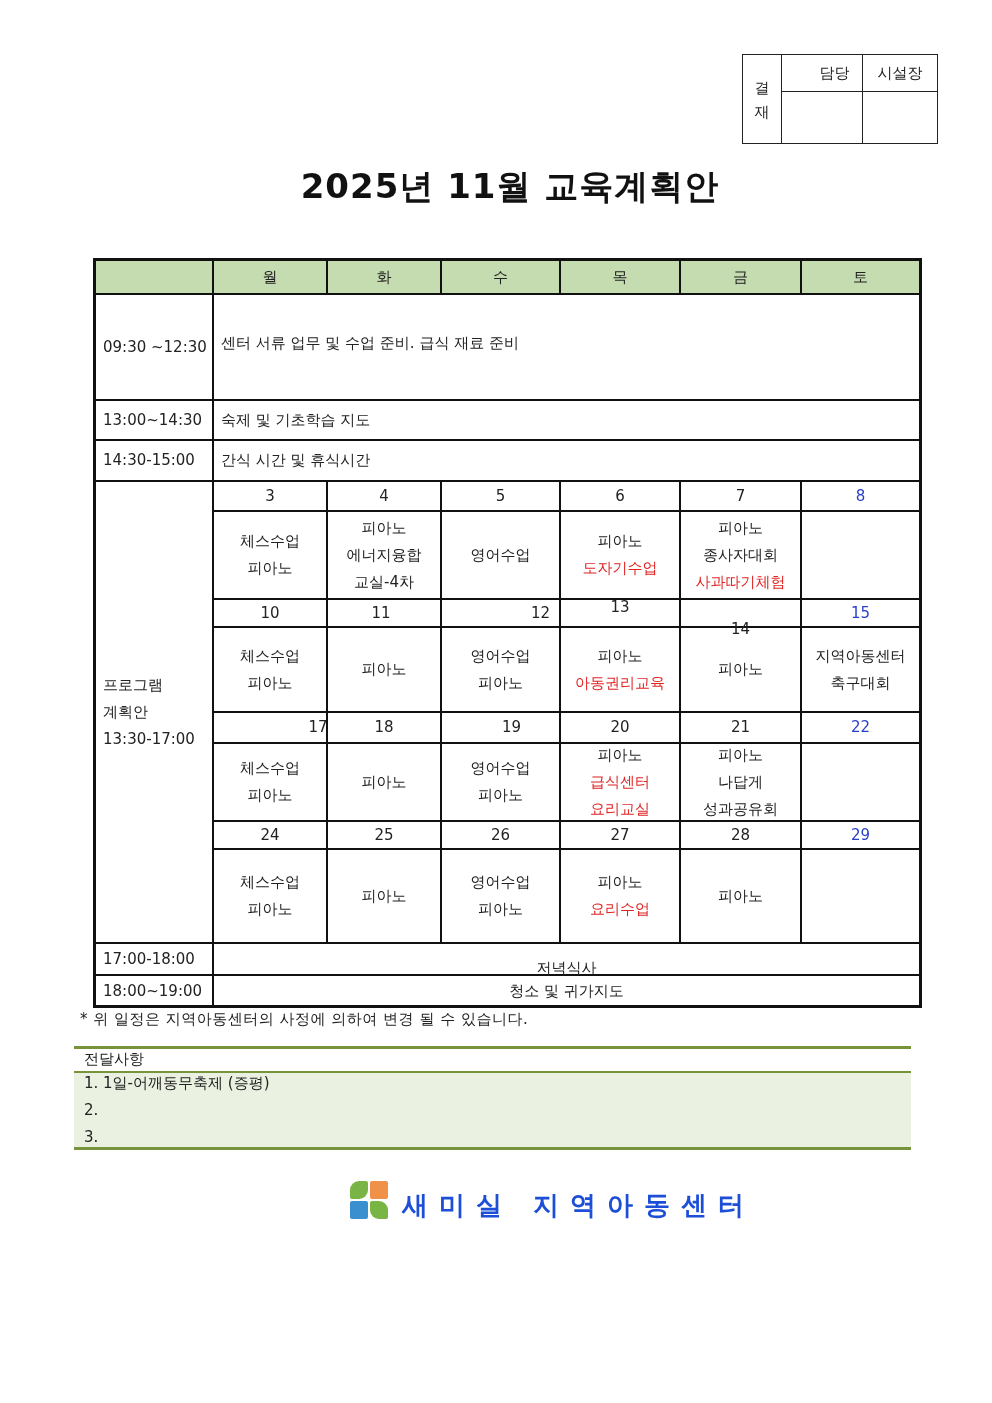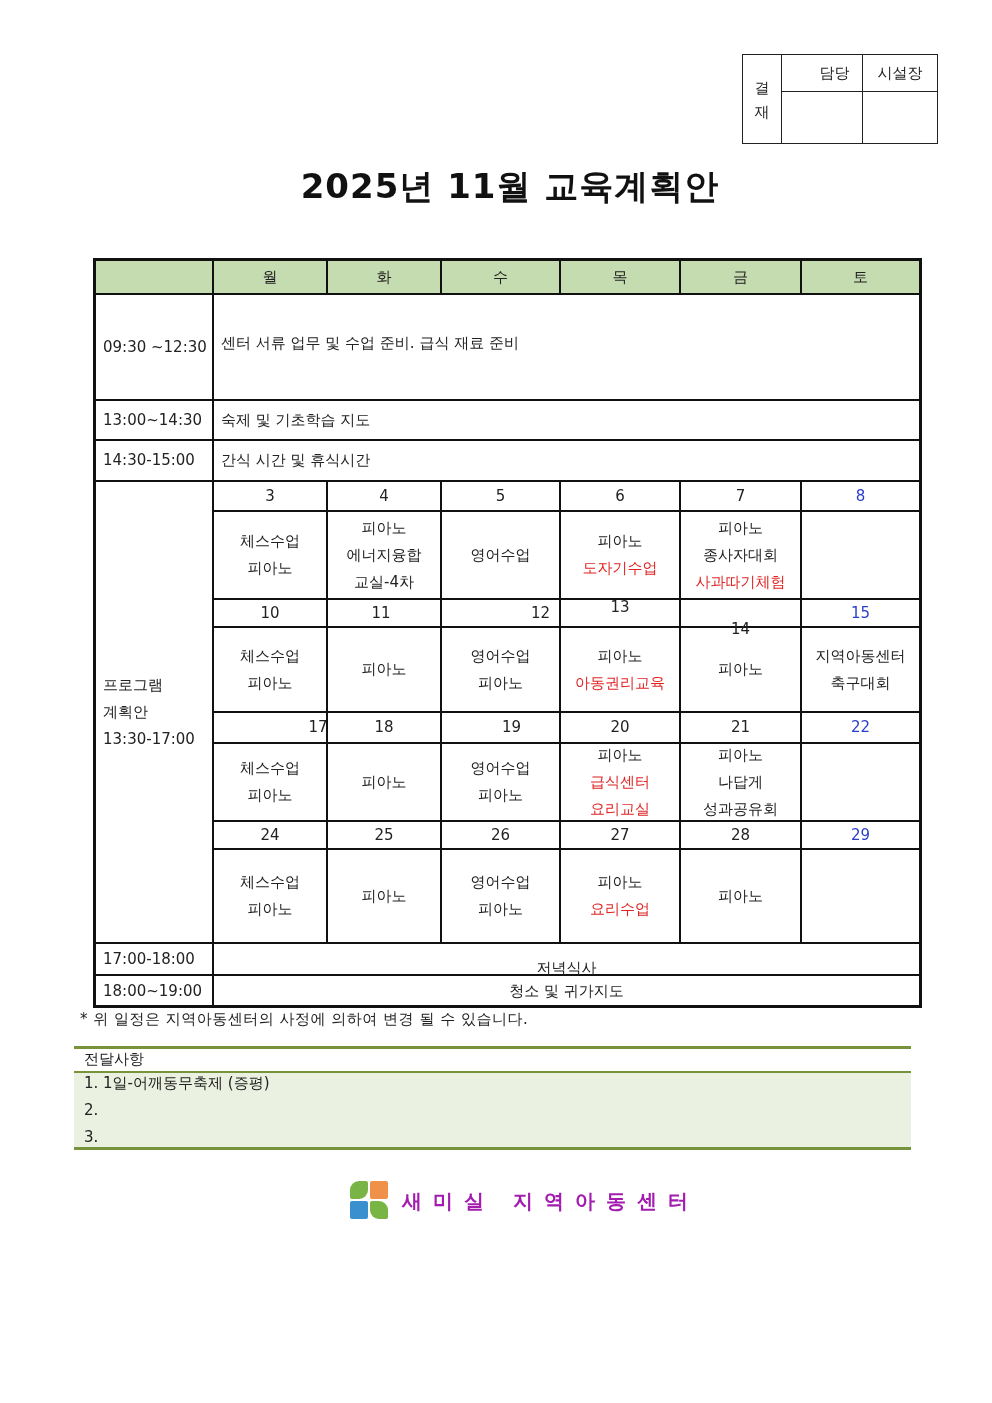--- a/index.html
+++ b/index.html
@@ -29,21 +29,21 @@
 
     .note { position: absolute; left: 80px; top: 1010px; font-size: 15px; color: #222; letter-spacing: 0.5px; }
 
     .notice { position: absolute; left: 74px; top: 1046px; width: 837px; height: 104px; }
     .notice .bar { position: absolute; left: 0; right: 0; height: 3px; background: #77933c; }
     .notice .body-bg { position: absolute; left: 0; right: 0; top: 27px; bottom: 3px; background: #ebf1e0; }
     .notice .txt { position: absolute; left: 10px; font-size: 15px; color: #222; }
 
     .logo { position: absolute; left: 350px; top: 1181px; width: 38px; height: 38px; }
     .logo div { position: absolute; width: 18px; height: 18px; }
-    .logo-text { position: absolute; left: 402px; top: 1188px; font-size: 20px; font-weight: bold; letter-spacing: 11px; color: #a21caf; }
+    .logo-text { position: absolute; left: 402px; top: 1188px; font-size: 26px; font-weight: bold; letter-spacing: 11px; color: #1d4ed8; }
   </style>
 </head>
 <body>
 
 <div class="approval">
   <div class="vl" style="left:38px;"></div>
   <div class="vl" style="left:119px;"></div>
   <div class="hl" style="left:38px; right:0; top:36px;"></div>
   <div class="lbl" style="left:0; width:38px; top:24px;">결</div>
   <div class="lbl" style="left:0; width:38px; top:48px;">재</div>

